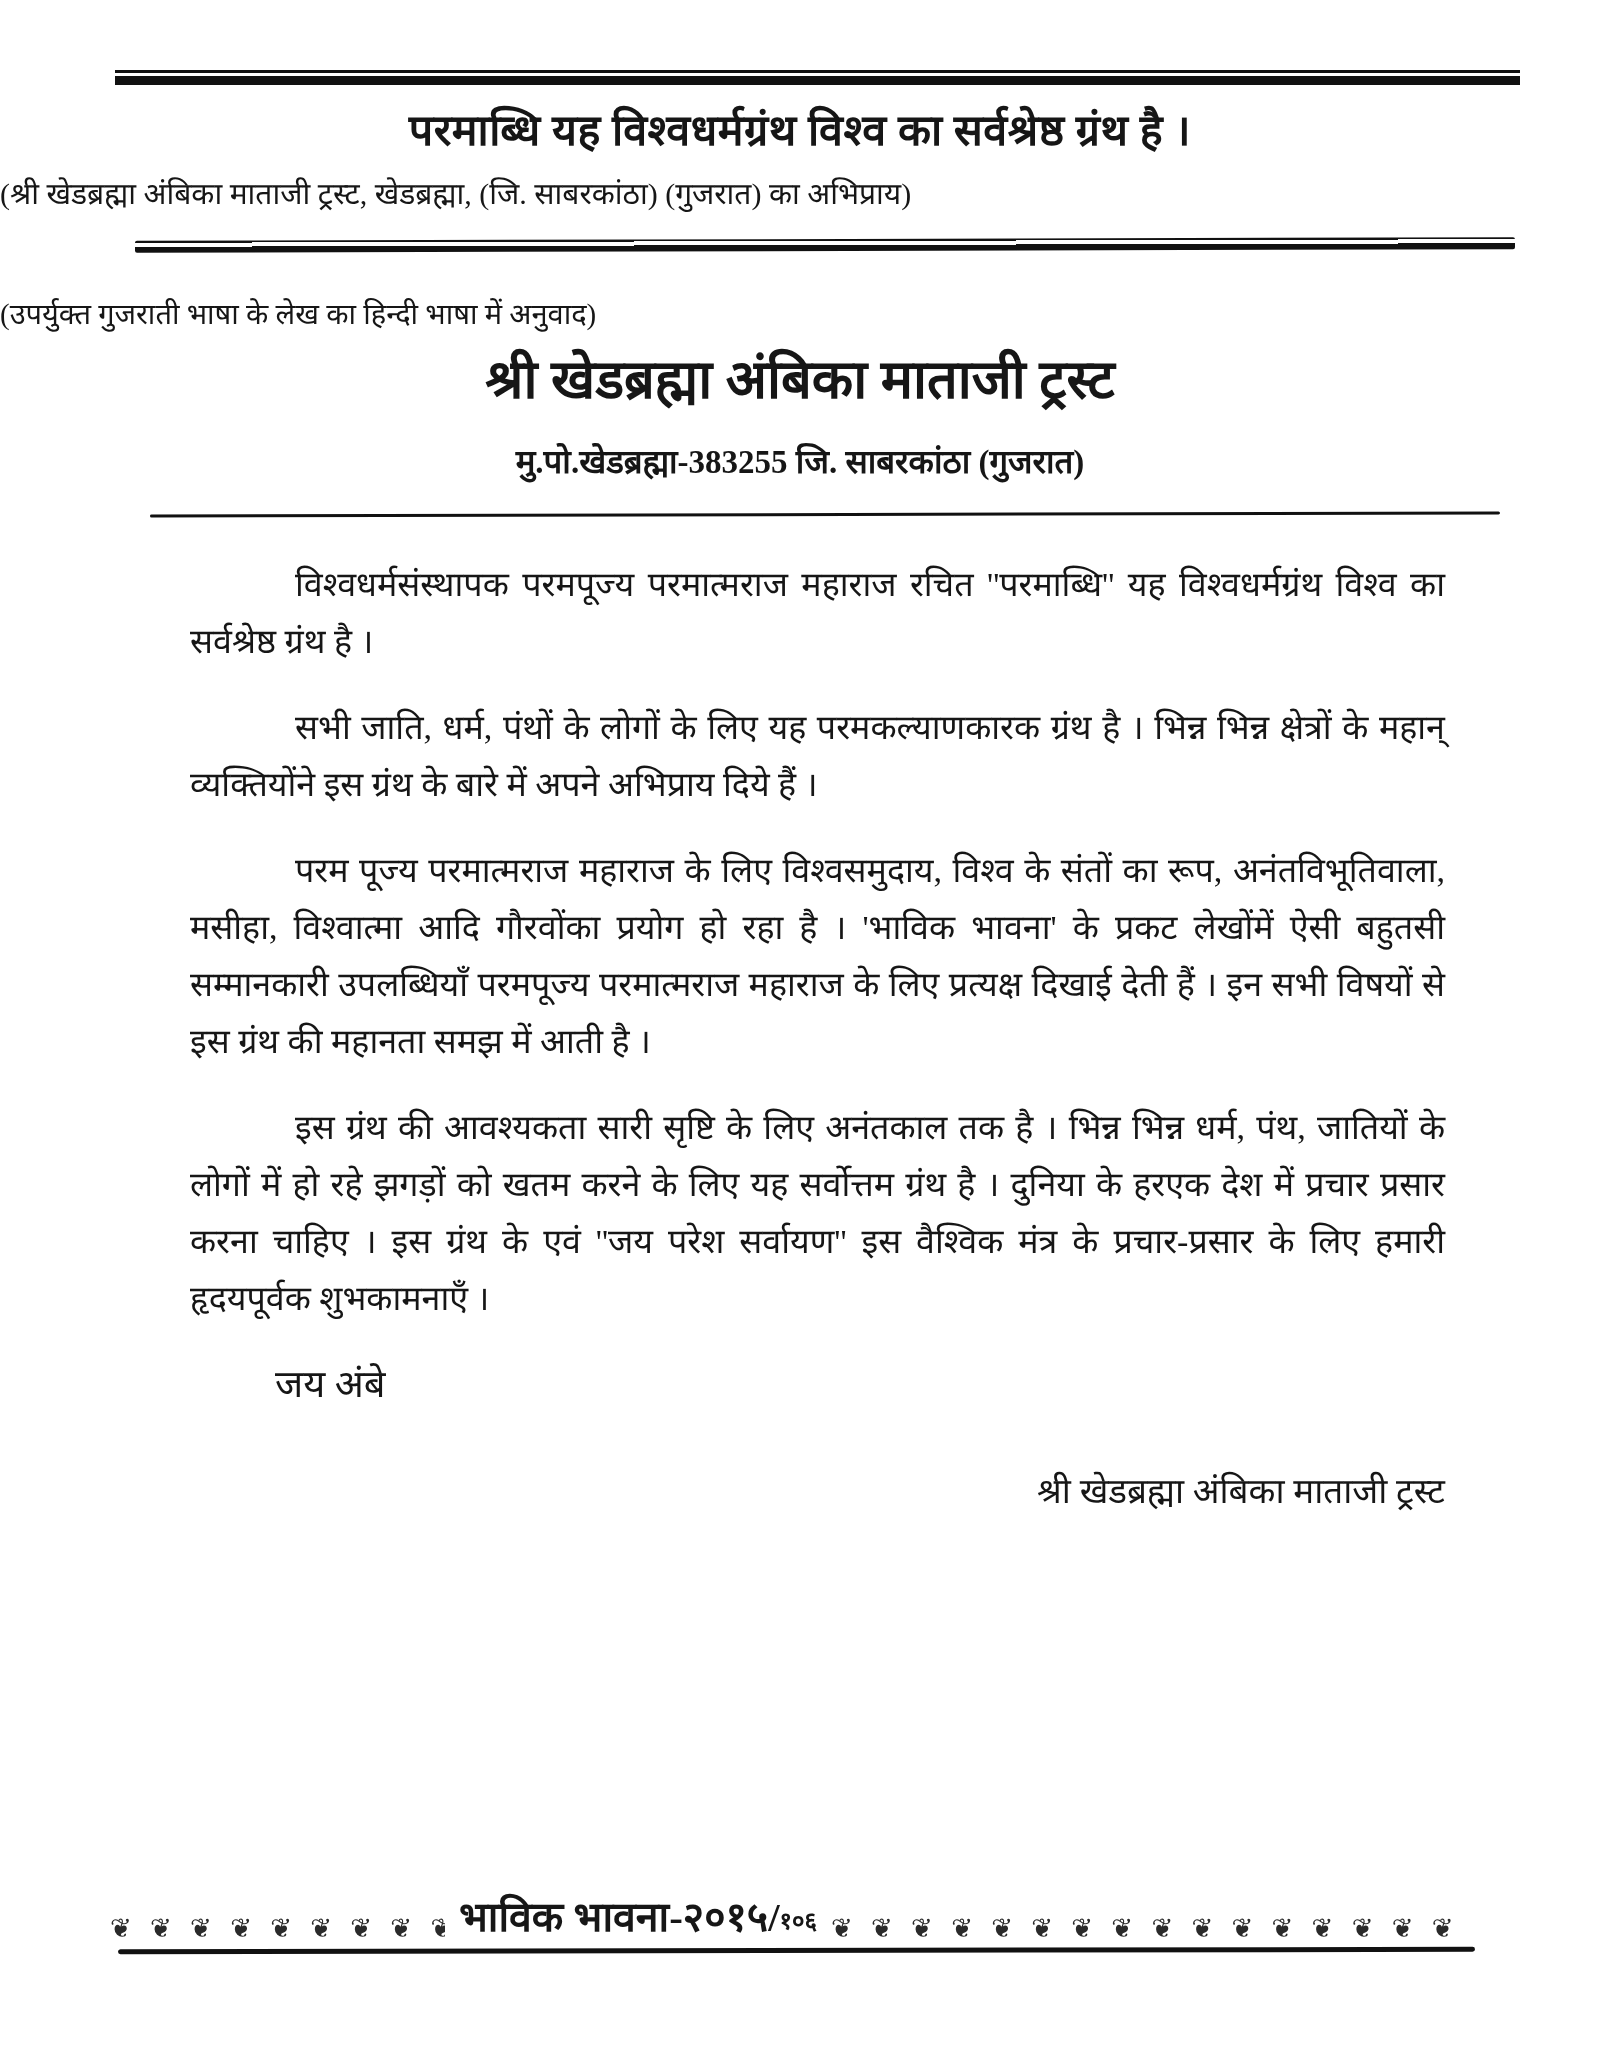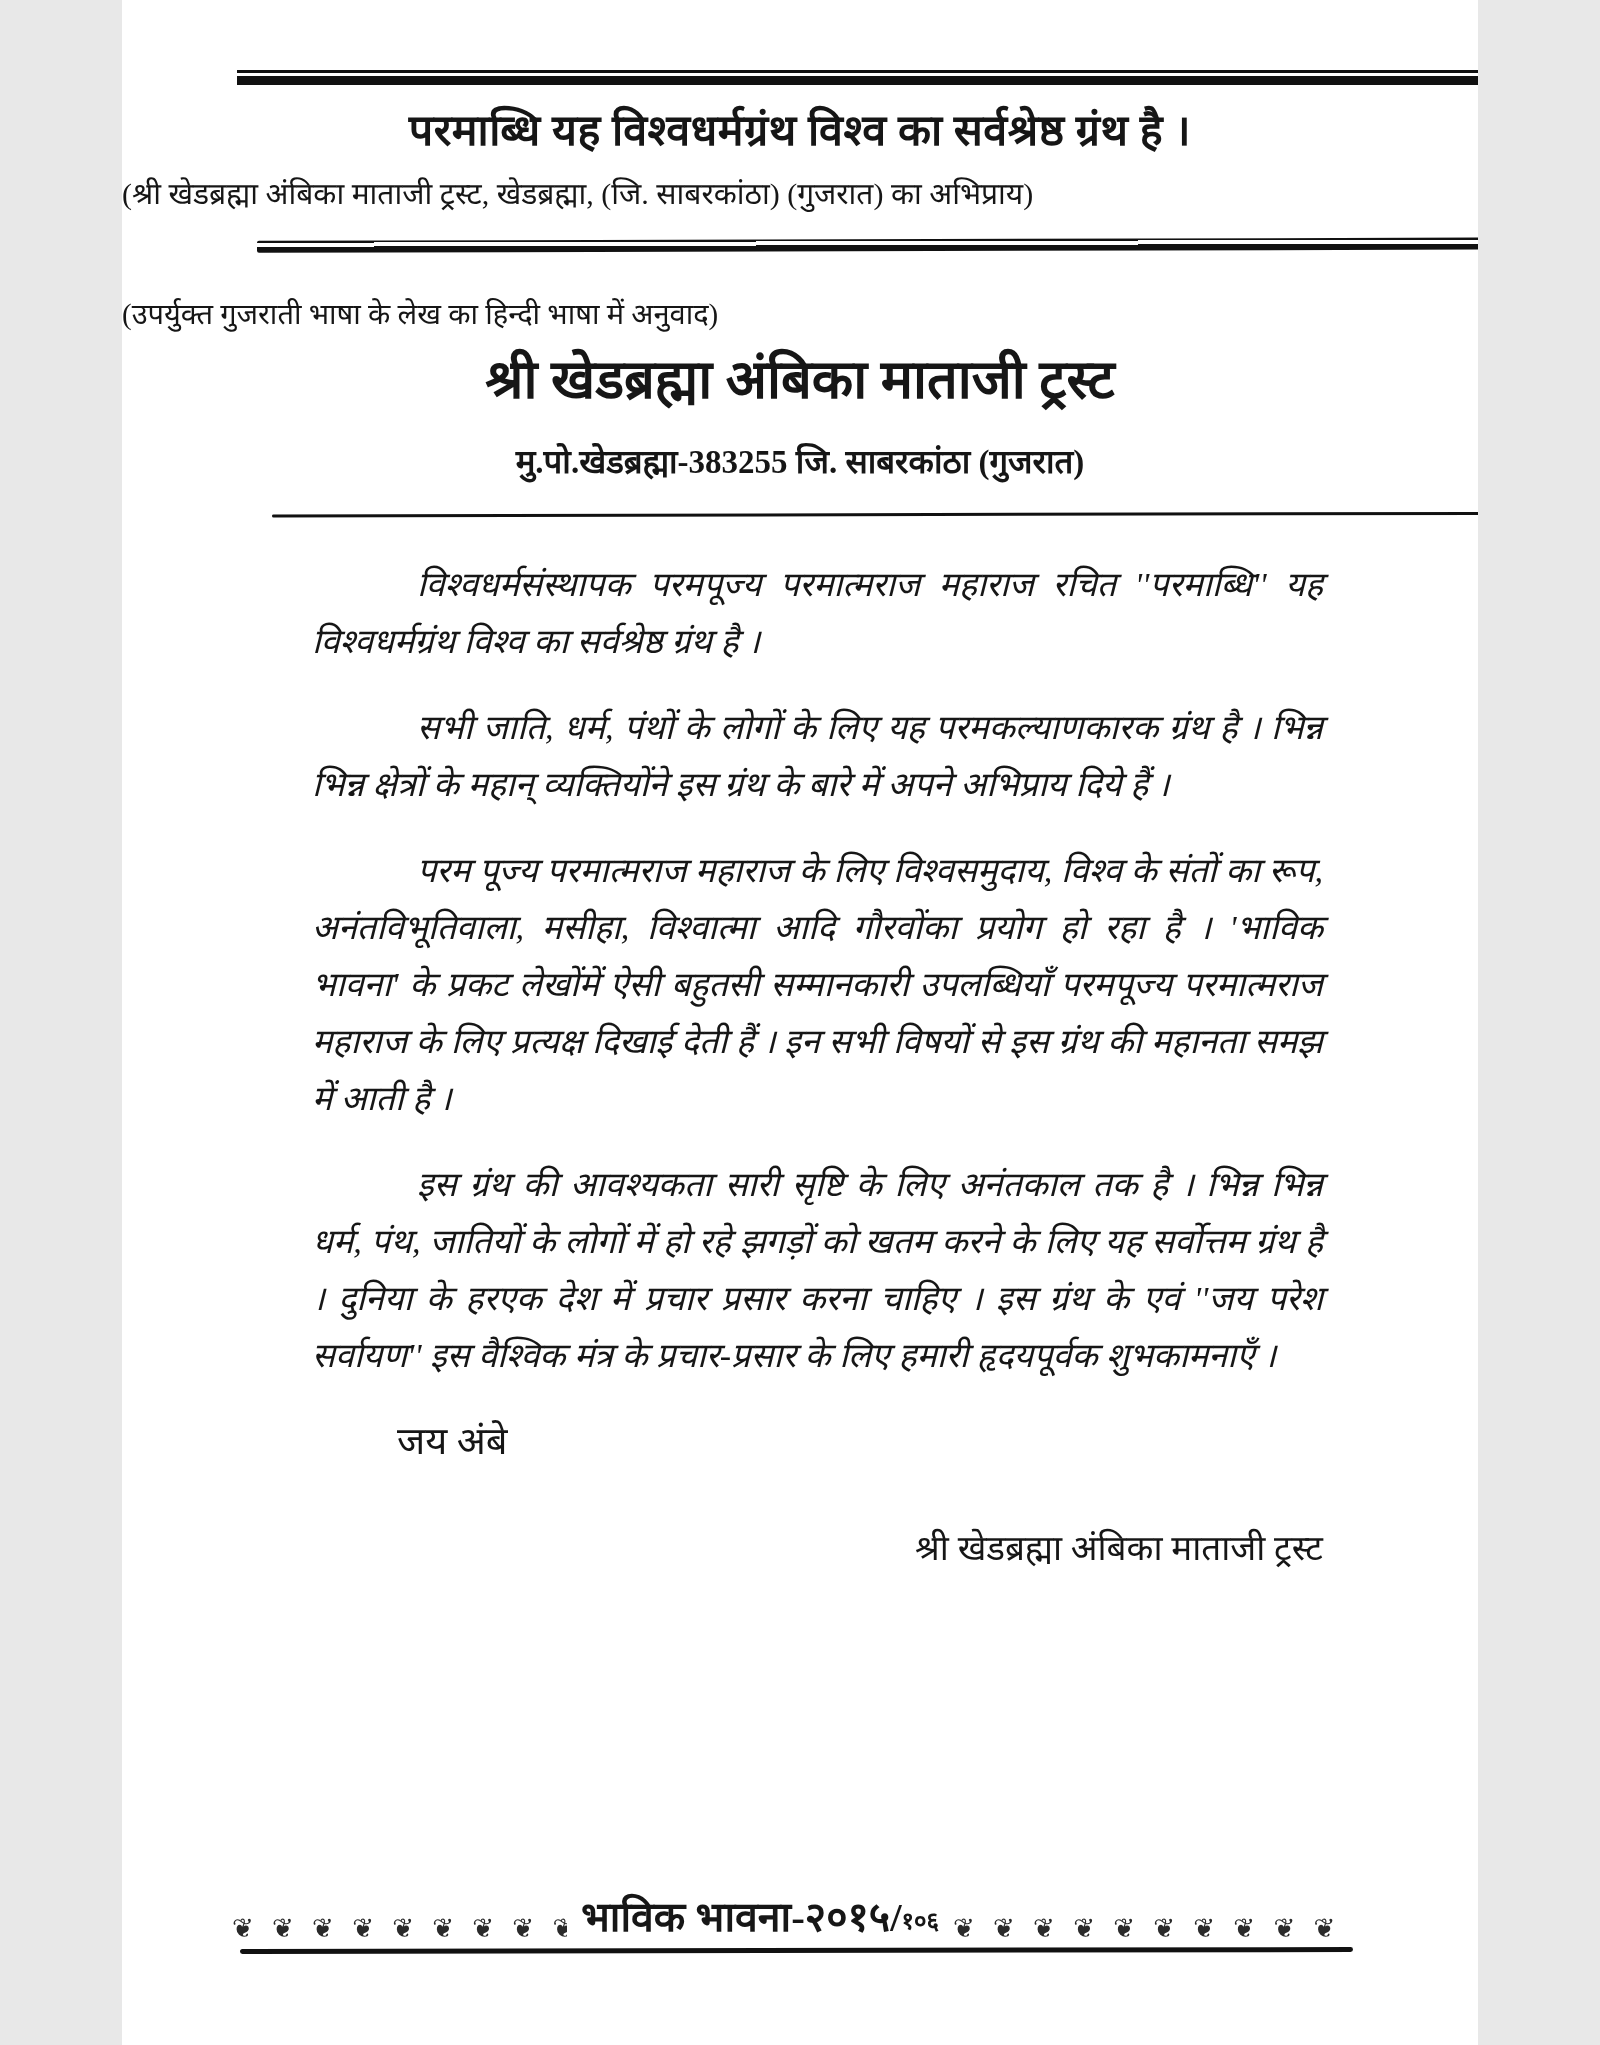--- a/index.html
+++ b/index.html
@@ -1,20 +1,20 @@
 <!DOCTYPE html>
 <html lang="hi"><head>
 <meta charset="utf-8">
 <style>
   * { margin: 0; padding: 0; box-sizing: border-box; }
   html, body { background: #e8e8e8; }
   body { font-family: "Liberation Serif", "DejaVu Serif", serif; }
   .page {
     position: relative;
-    width: 1356px;
+    width: 1600px;
     height: 2045px;
     margin: 0 auto;
     background: #ffffff;
     color: #161616;
     overflow: hidden;
   }
   
   .top-rule {
     margin: 70px 80px 0 115px;
     width: 1405px;
@@ -76,21 +76,20 @@
   .body-text {
     margin-top: 40px;
     padding: 0 155px 0 190px;
     font-size: 34px;
     line-height: 57px;
     text-align: justify;
   }
   .body-text p {
     text-indent: 105px;
     margin-bottom: 29px;
-    font-style: italic;
   }
   .closing-salutation {
     margin-top: 28px;
     padding-left: 275px;
     font-size: 38px;
   }
   .signature {
     margin-top: 58px;
     padding-right: 155px;
     text-align: right;

